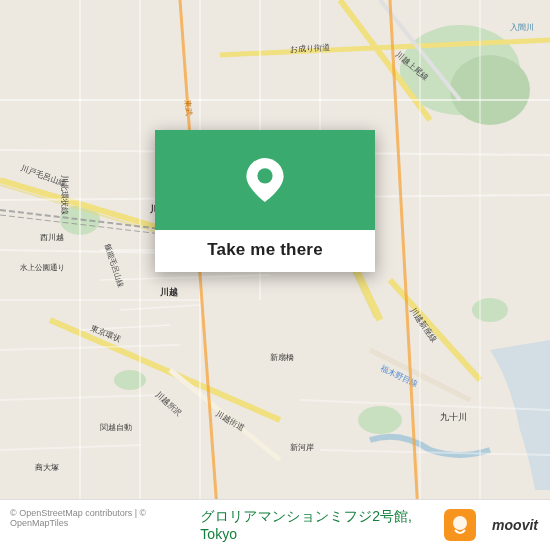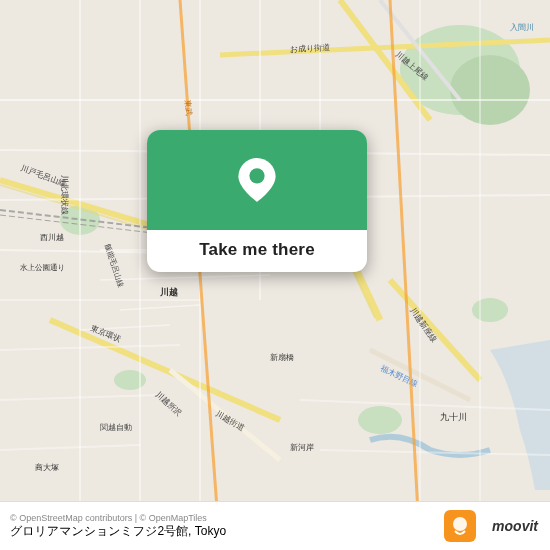--- a/index.html
+++ b/index.html
@@ -24,24 +24,24 @@
       position: absolute;
       top: 0; left: 0;
       width: 550px;
       height: 550px;
     }
 
     
     #popup-card {
       position: absolute;
       top: 130px;
-      left: 147px;
+      left: 155px;
       width: 220px;
       background: white;
-      border-radius: 13px;
+      border-radius: 0;
       box-shadow: 0 4px 16px rgba(0,0,0,0.35);
       overflow: hidden;
       z-index: 10;
     }
 
     #popup-green {
       background-color: #3baa6e;
       height: 100px;
       display: flex;
       align-items: center;
@@ -82,31 +82,30 @@
       padding: 8px 12px 8px 10px;
       display: flex;
       align-items: center;
       justify-content: space-between;
       z-index: 10;
       border-top: 1px solid #ddd;
     }
 
     #bottom-left {
       display: flex;
-      flex-direction: column;
     }
 
     #attribution {
       font-size: 9px;
       color: #888;
     }
 
     #location-name {
-      font-size: 12px;
-      color: #000000;
+      font-size: 14px;
+      color: #15803d;
       font-family: 'MS Gothic', 'Hiragino Kaku Gothic ProN', Arial, sans-serif;
     }
 
     #moovit-logo {
       display: flex;
       align-items: center;
       gap: 16px;
     }
 
     .moovit-icon {

